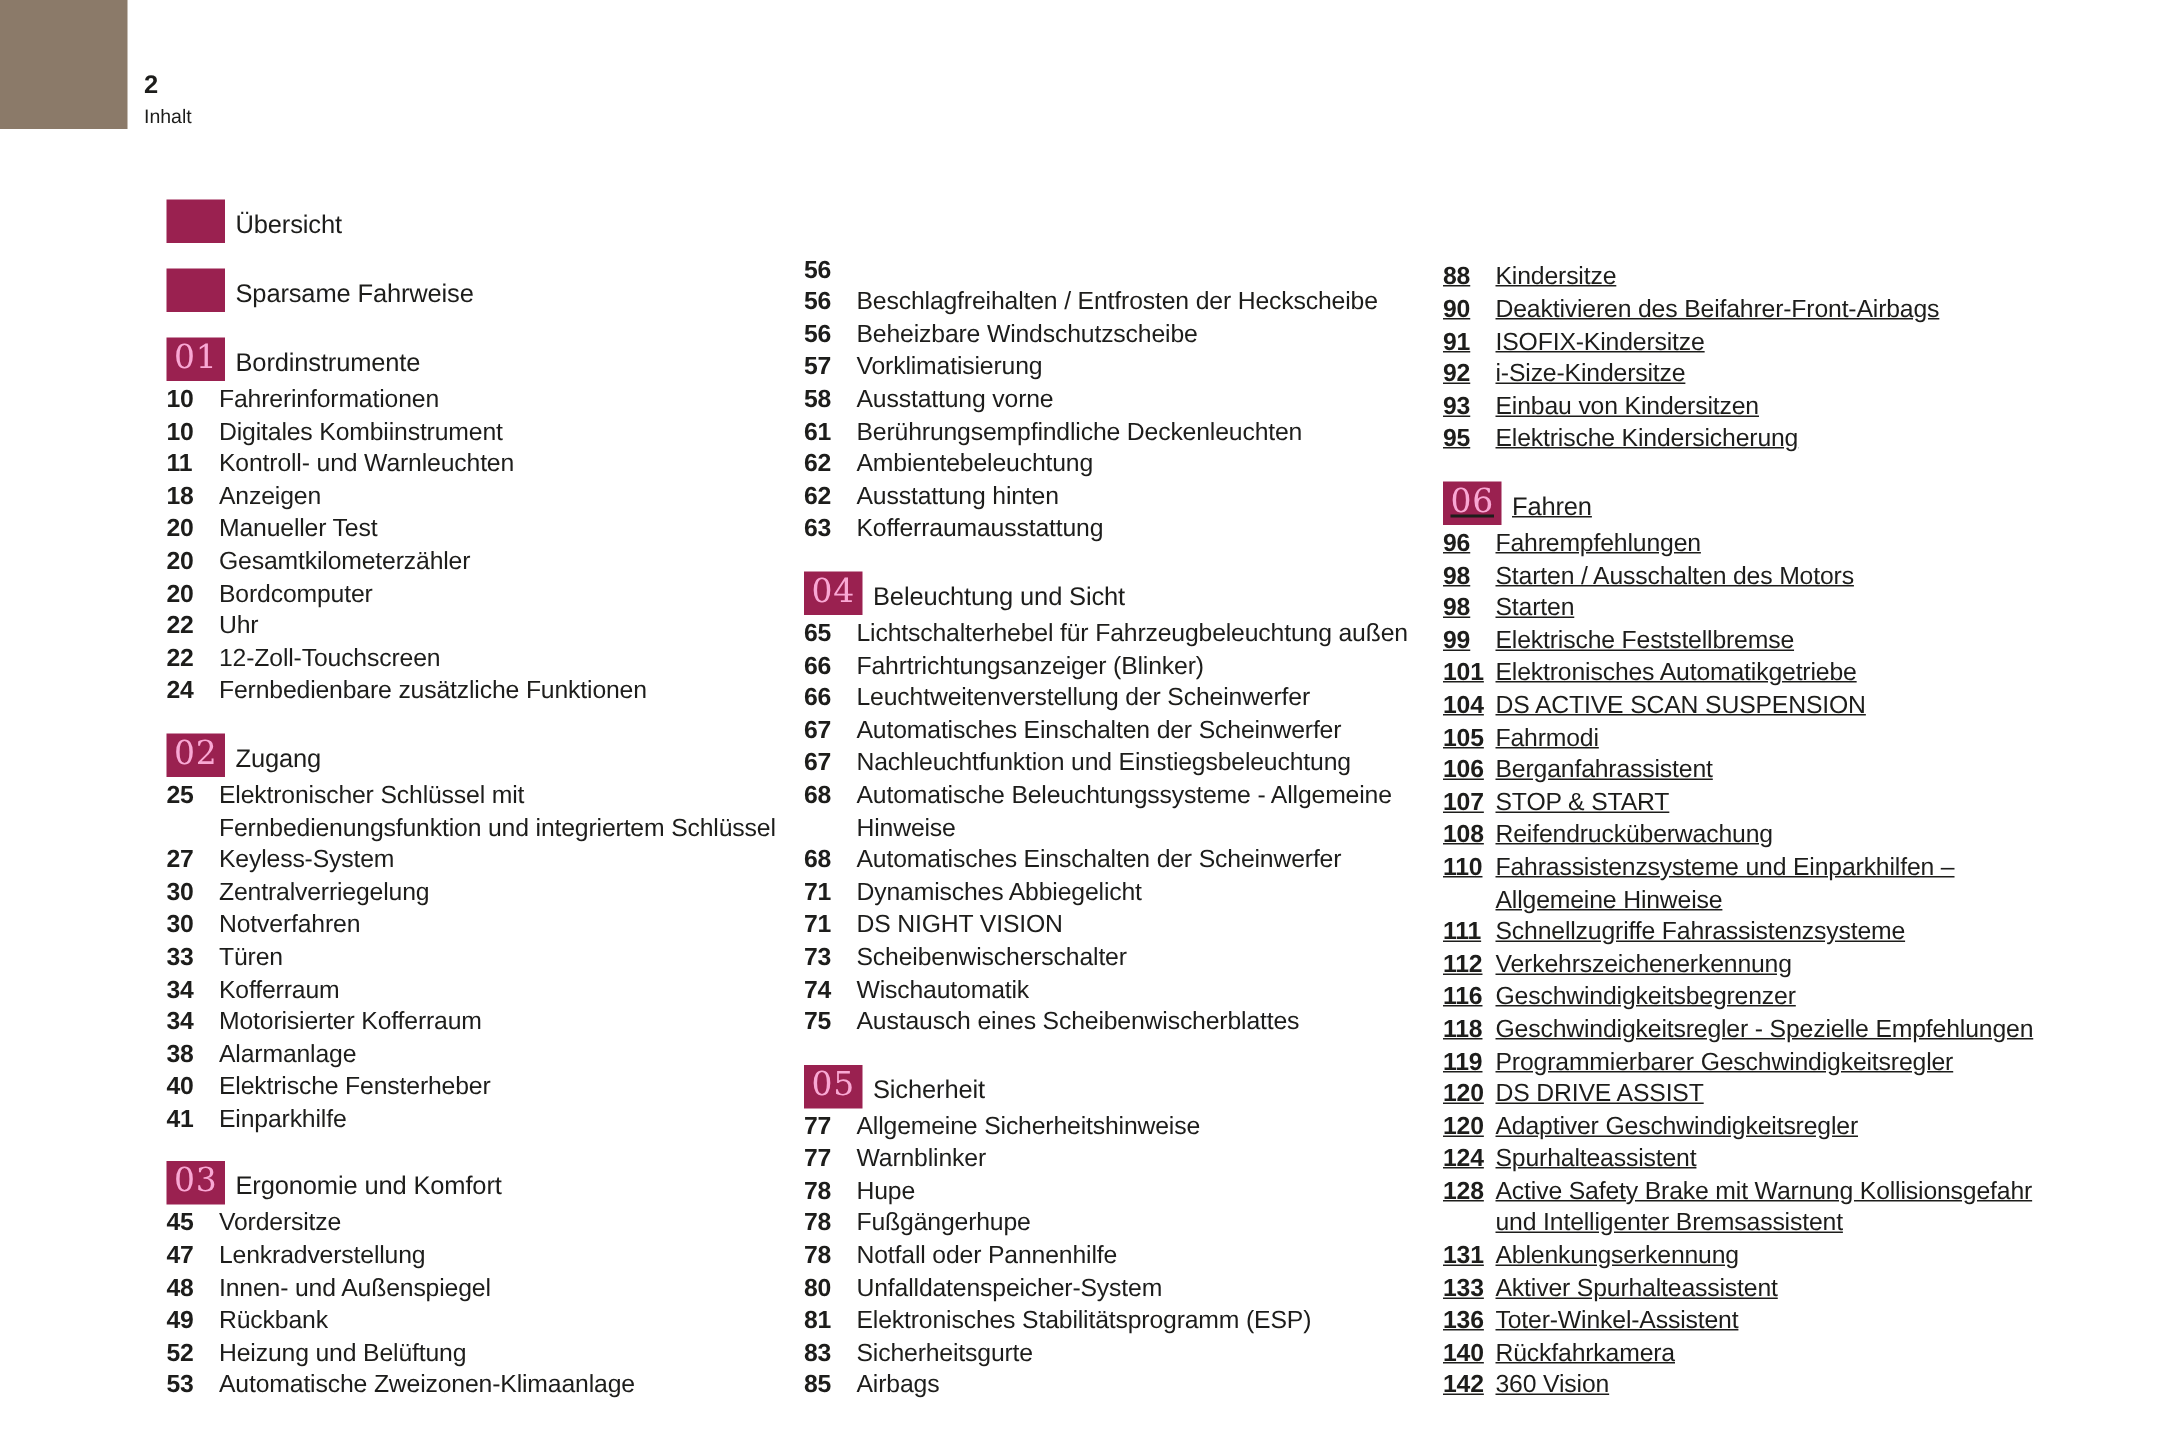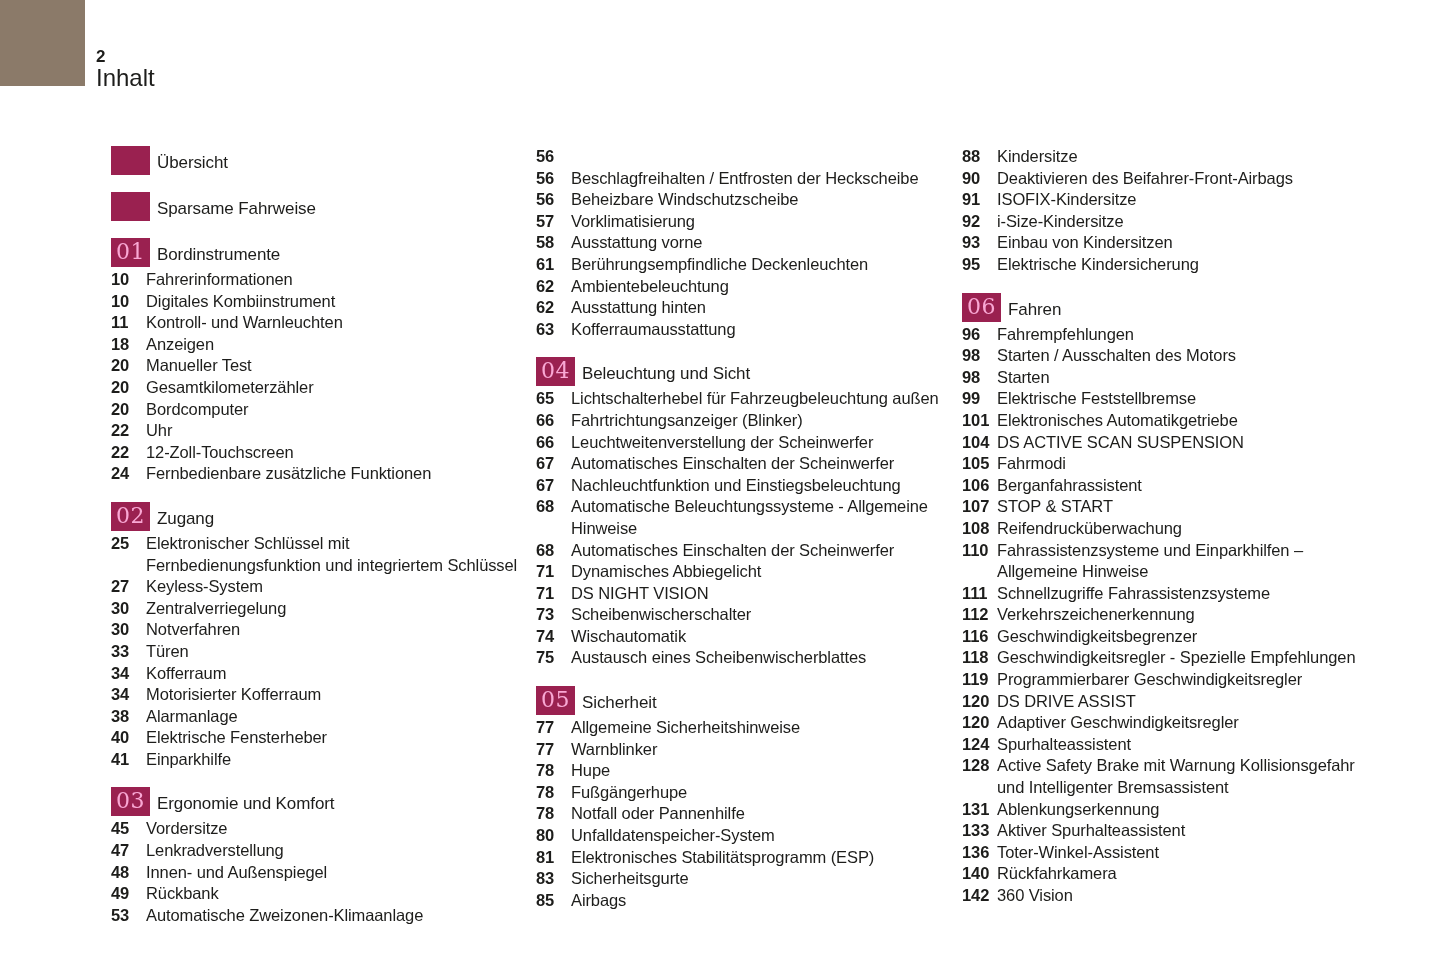--- a/index.html
+++ b/index.html
@@ -9,27 +9,27 @@
     --bg:#ffffff;
   }
   *{margin:0;padding:0;box-sizing:border-box;}
   html,body{width:1445px;height:963px;background:var(--bg);overflow:hidden;}
   body{font-family:"Liberation Sans","DejaVu Sans",sans-serif;color:var(--text);}
 
   .corner-block{position:absolute;left:0;top:0;width:85px;height:86px;background:var(--corner);}
 
   .page-head{position:absolute;left:96px;top:47px;}
   .page-head .num{font-size:17px;font-weight:bold;line-height:20px;}
-  .page-head .title{font-size:24px;line-height:21px;}
-
-  .toc{position:absolute;left:111px;top:146px;display:flex;align-items:flex-start;}
+  .page-head .title{font-size:13px;line-height:21px;}
+
+  .toc{position:absolute;left:111px;top:133px;display:flex;align-items:flex-end;}
   .toc-column{flex:0 0 auto;}
   .toc-column.c1{width:425px;}
   .toc-column.c2{width:426px;}
-  .toc-column.c3{width:410px;}
+  .toc-column.c3{width:410px;text-decoration:underline;}
 
   .toc-section{margin-bottom:17px;}
   .toc-section:last-child{margin-bottom:0;}
 
   .section-header{display:flex;align-items:flex-end;margin-bottom:2px;}
   .section-box{
     flex:0 0 39px;width:39px;height:29px;background:var(--accent);
     color:#f9a8d4;font-family:"DejaVu Serif","Liberation Serif",serif;
     font-size:22px;line-height:28px;text-align:center;letter-spacing:0.5px;
   }
@@ -174,20 +174,24 @@
         </div>
         <div class="toc-row">
           <span class="toc-page">48</span>
           <span class="toc-label">Innen- und Außenspiegel</span>
         </div>
         <div class="toc-row">
           <span class="toc-page">49</span>
           <span class="toc-label">Rückbank</span>
         </div>
         <div class="toc-row">
+          <span class="toc-page">52</span>
+          <span class="toc-label">Heizung und Belüftung</span>
+        </div>
+        <div class="toc-row">
           <span class="toc-page">53</span>
           <span class="toc-label">Automatische Zweizonen-Klimaanlage</span>
         </div>
       </div>
     </div>
     <div class="toc-column c2">
       <div class="toc-section">
         <div class="toc-row">
           <span class="toc-page">56</span>
         </div>

